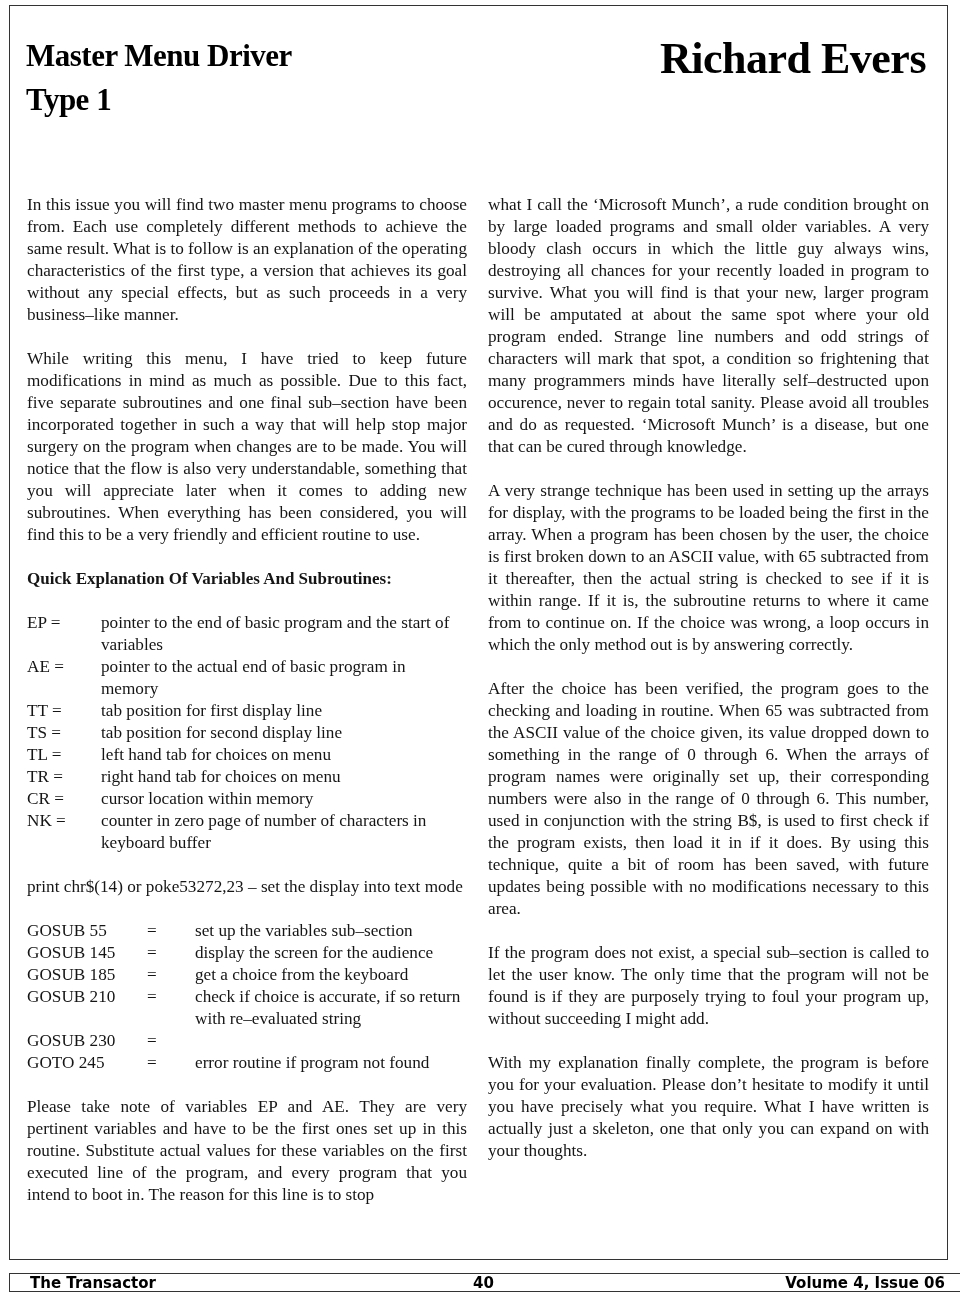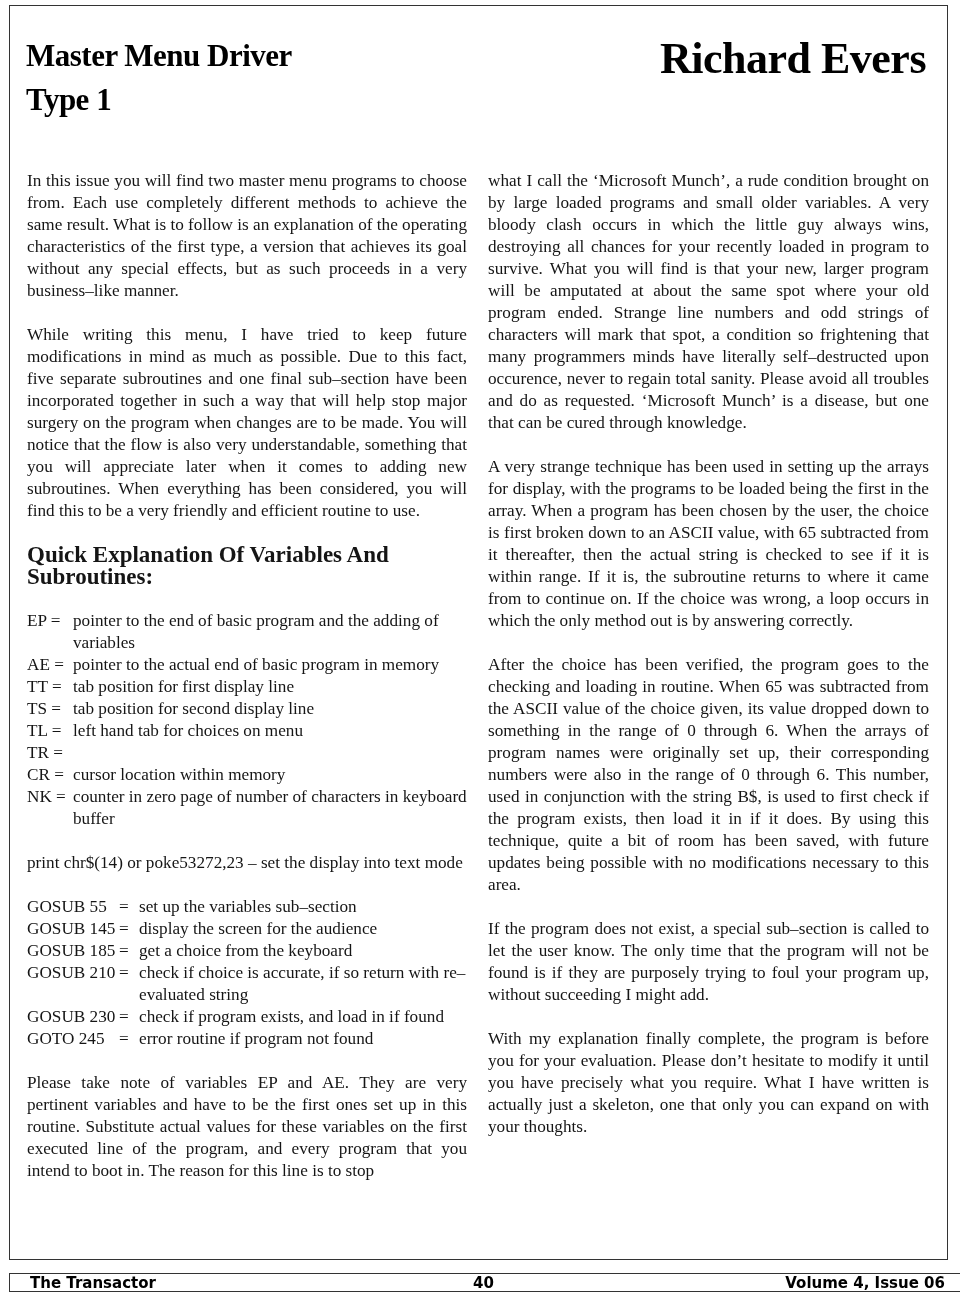--- a/index.html
+++ b/index.html
@@ -12,33 +12,33 @@
     position: absolute; left: 26px; top: 34px; margin: 0;
     font-family: "Liberation Serif", "DejaVu Serif", serif; font-weight: bold;
     font-size: 31px; line-height: 44px; letter-spacing: -0.5px; color: #000;
   }
   .author {
     position: absolute; right: 34px; top: 40px; margin: 0;
     font-family: "Liberation Serif", "DejaVu Serif", serif; font-weight: bold;
     font-size: 44px; line-height: 38px; letter-spacing: -0.5px; color: #000;
   }
   .col {
-    position: absolute; top: 170px; width: 440px;
+    position: absolute; top: 194px; width: 440px;
     font-family: "Liberation Serif", "DejaVu Serif", serif;
     font-size: 17.2px; line-height: 22px; color: #151515;
   }
   .col.left { left: 27px; }
   .col.right { left: 488px; width: 441px; }
   .col p { margin: 0 0 22px 0; text-align: justify; }
   .col p.last { margin-bottom: 0; }
   .sec-head {
-    font-weight: bold; margin: 0 0 22px 0; font-size: 23px;
+    font-weight: bold; margin: 0 0 22px 0; font-size: 17px;
   }
   .vars, .subs { margin: 0 0 22px 0; padding: 0; list-style: none; }
-  .vars li, .subs li { display: flex; }
+  .vars li, .subs li { display: flex; gap: 28px; }
   .vars .k { width: 46px; flex: none; white-space: nowrap; }
   .vars .v { flex: 1; }
   .subs .k { width: 92px; flex: none; white-space: nowrap; }
   .subs .eq { width: 20px; flex: none; }
   .subs .v { flex: 1; }
   .footer {
     position: absolute; left: 9px; top: 1273px; width: 955px; height: 19px;
     border: 1.5px solid #333; box-sizing: border-box;
     font-family: "DejaVu Sans", "Liberation Sans", sans-serif; font-weight: bold;
     font-size: 15px; line-height: 16px; color: #000;
@@ -59,40 +59,41 @@
 <h2 class="author">Richard Evers</h2>
 
 <div class="col left">
   <p>In this issue you will find two master menu programs to choose from. Each use completely different methods to achieve the same result. What is to follow is an explanation of the operating characteristics of the first type, a version that achieves its goal without any special effects, but as such proceeds in a very business–like manner.</p>
   <p>While writing this menu, I have tried to keep future modifications in mind as much as possible. Due to this fact, five separate subroutines and one final sub–section have been incorporated together in such a way that will help stop major surgery on the program when changes are to be made. You will notice that the flow is also very understandable, something that you will appreciate later when it comes to adding new subroutines. When everything has been considered, you will find this to be a very friendly and efficient routine to use.</p>
   <div class="sec-head">Quick Explanation Of Variables And Subroutines:</div>
 
   <ul class="vars">
     <li>
         <span class="k">EP =</span>
-        <span class="v">pointer to the end of basic program and the adding of variables</span>
+        <span class="v">pointer to the end of basic program and the start of variables</span>
       </li>
     <li>
         <span class="k">AE =</span>
         <span class="v">pointer to the actual end of basic program in memory</span>
       </li>
     <li>
         <span class="k">TT =</span>
         <span class="v">tab position for first  display line</span>
       </li>
     <li>
         <span class="k">TS =</span>
         <span class="v">tab position for second display line</span>
       </li>
     <li>
         <span class="k">TL =</span>
         <span class="v">left  hand tab for choices on menu</span>
       </li>
     <li>
         <span class="k">TR =</span>
+        <span class="v">right hand tab for choices on menu</span>
       </li>
     <li>
         <span class="k">CR =</span>
         <span class="v">cursor location within memory</span>
       </li>
     <li>
         <span class="k">NK =</span>
         <span class="v">counter in zero page of number of characters in keyboard buffer</span>
       </li>
   </ul>
@@ -116,21 +117,20 @@
         <span class="v">get a choice from the keyboard</span>
       </li>
     <li>
         <span class="k">GOSUB 210</span>
         <span class="eq">=</span>
         <span class="v">check if choice is accurate, if so return with re–evaluated string</span>
       </li>
     <li>
         <span class="k">GOSUB 230</span>
         <span class="eq">=</span>
-        <span class="v">check if program exists, and load in if found</span>
       </li>
     <li>
         <span class="k">GOTO 245</span>
         <span class="eq">=</span>
         <span class="v">error routine if program not found</span>
       </li>
   </ul>
 
   <p class="last">Please take note of variables EP and AE. They are very pertinent variables and have to be the first ones set up in this routine. Substitute actual values for these variables on the first executed line of the program, and every program that you intend to boot in. The reason for this line is to stop</p>
 </div>

